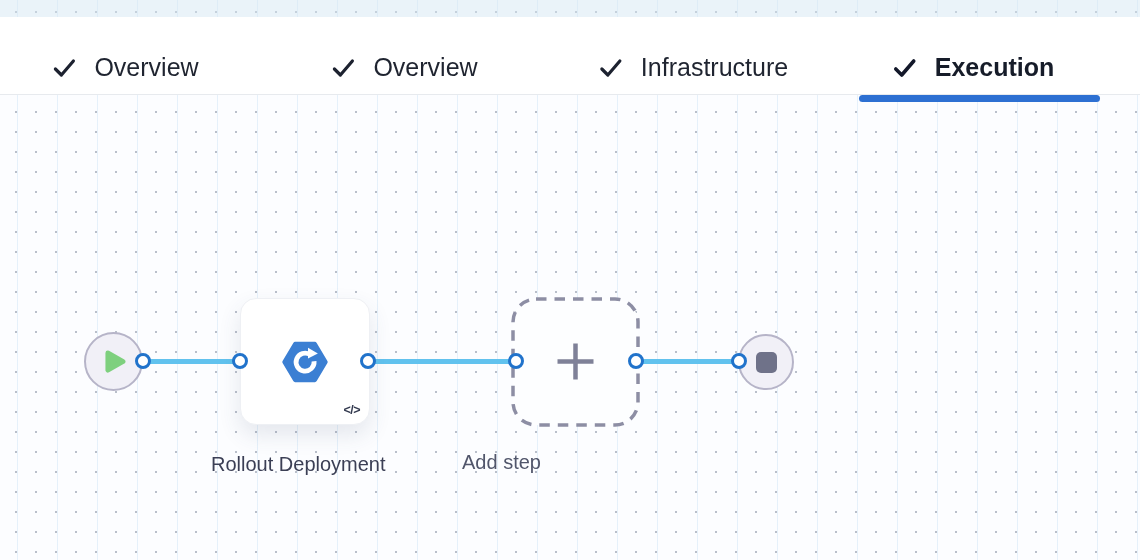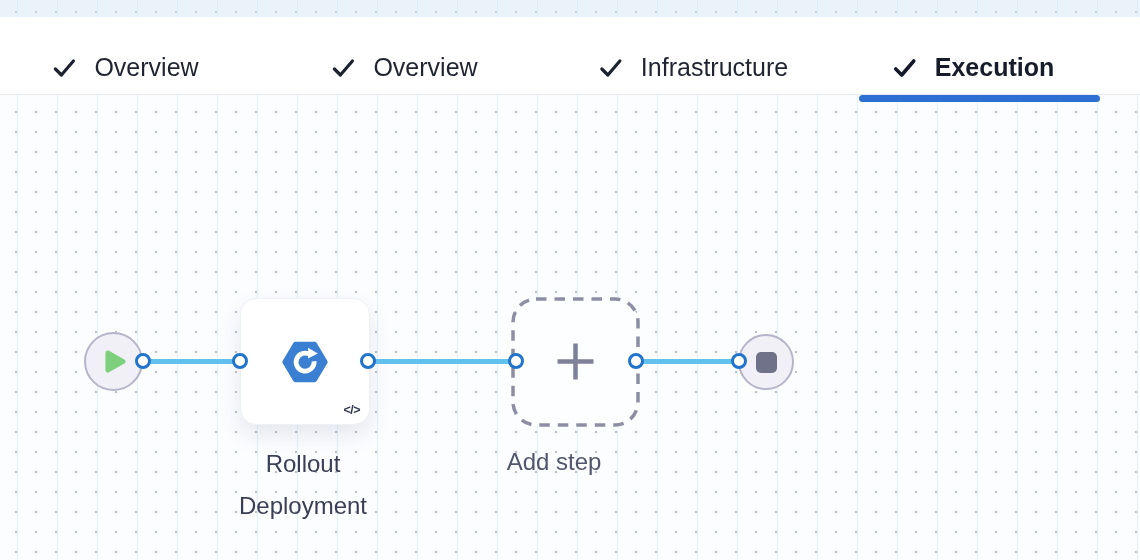--- a/index.html
+++ b/index.html
@@ -87,22 +87,22 @@
     font-size: 12.5px; font-weight: 700; letter-spacing: -0.5px;
     color: #333a4f;
   }
 
   .add-step-box {
     position: absolute; left: 511px; top: 297px; width: 129px; height: 130px;
     z-index: 2; cursor: pointer;
   }
 
   .node-label {
-    position: absolute; width: 184px; text-align: center;
-    font-size: 24px; line-height: 42px; z-index: 3;
+    position: absolute; width: 184px; text-align: left;
+    font-size: 20px; line-height: 42px; z-index: 3;
   }
   .rollout-label { left: 211px; top: 443px; color: #3b3f55; }
   .addstep-label { left: 462px; top: 441px; color: #51566b; }
 </style>
 </head>
 <body>
 
 <div class="top-strip"></div>
 
 <div class="tabbar">

